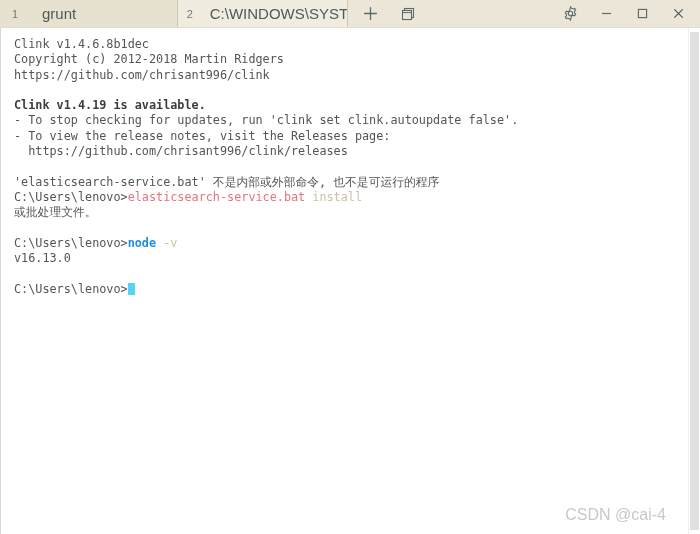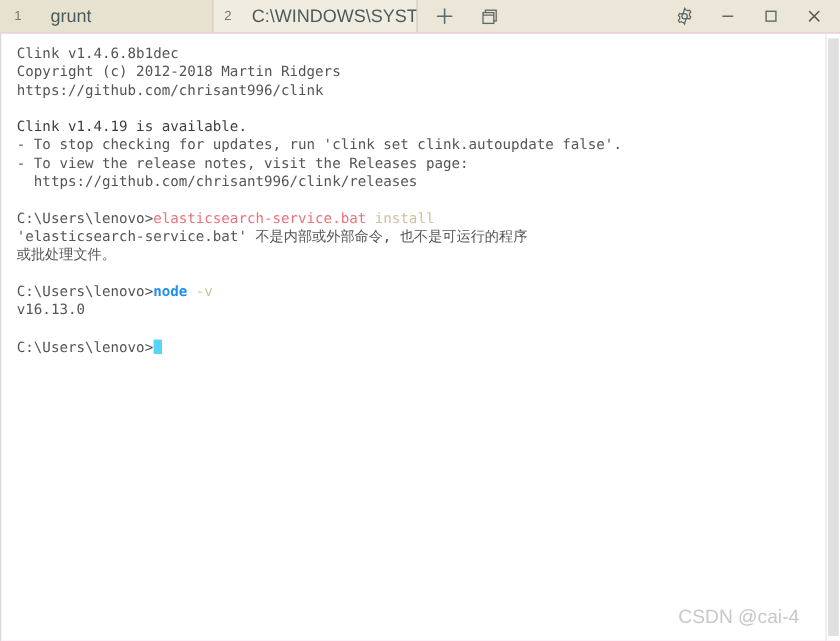--- a/index.html
+++ b/index.html
@@ -102,42 +102,42 @@
     justify-content: center;
     cursor: default;
   }
   .wc-btn svg { display: block; }
 
   
   #terminal-area {
     flex: 1;
     display: flex;
     position: relative;
-    background: #f9a8d4;
+    background: #b91c1c;
     border-top: 1px solid #e2ddd0;
   }
   #terminal {
     flex: 1;
     position: relative;
     padding: 9px 0 0 13px;
     box-sizing: border-box;
     background: #ffffff;
     border-left: 1px solid #d7d7d7;
     overflow: hidden;
   }
   .line {
     font-family: "DejaVu Sans Mono", "Liberation Mono", monospace;
     font-size: 11.8px;
     line-height: 15.3px;
     color: #555555;
     white-space: pre;
     letter-spacing: 0px;
   }
   .line.blank { color: transparent; }
-  .b { font-weight: normal; color: #3d3d3d; }
+  .b { font-weight: bold; color: #3d3d3d; }
   .red { color: #e8737d; }
   .khaki { color: #cdc2a0; }
   .blue { color: #1f8fe8; font-weight: bold; text-align: right; }
   .cursor {
     display: inline-block;
     width: 7px;
     height: 12px;
     background: #55d4f5;
     vertical-align: -2px;
   }
@@ -239,22 +239,22 @@
       <div class="line">Copyright (c) 2012-2018 Martin Ridgers</div>
       <div class="line">https://github.com/chrisant996/clink</div>
       <div class="line blank">&nbsp;</div>
 
       <div class="line b">Clink v1.4.19 is available.</div>
       <div class="line">- To stop checking for updates, run 'clink set clink.autoupdate false'.</div>
       <div class="line">- To view the release notes, visit the Releases page:</div>
       <div class="line">  https://github.com/chrisant996/clink/releases</div>
       <div class="line blank">&nbsp;</div>
 
+      <div class="line">'elasticsearch-service.bat' 不是内部或外部命令, 也不是可运行的程序</div>
       <div class="line"><span>C:\Users\lenovo&gt;</span><span class="red">elasticsearch-service.bat</span><span class="khaki"> install</span></div>
-      <div class="line">'elasticsearch-service.bat' 不是内部或外部命令, 也不是可运行的程序</div>
       <div class="line">或批处理文件。</div>
       <div class="line blank">&nbsp;</div>
 
       <div class="line"><span>C:\Users\lenovo&gt;</span><span class="blue">node</span><span class="khaki"> -v</span></div>
       <div class="line">v16.13.0</div>
       <div class="line blank">&nbsp;</div>
 
       <div class="line"><span>C:\Users\lenovo&gt;</span><span class="cursor"></span></div>
 
       <div id="watermark">CSDN @cai-4</div>

